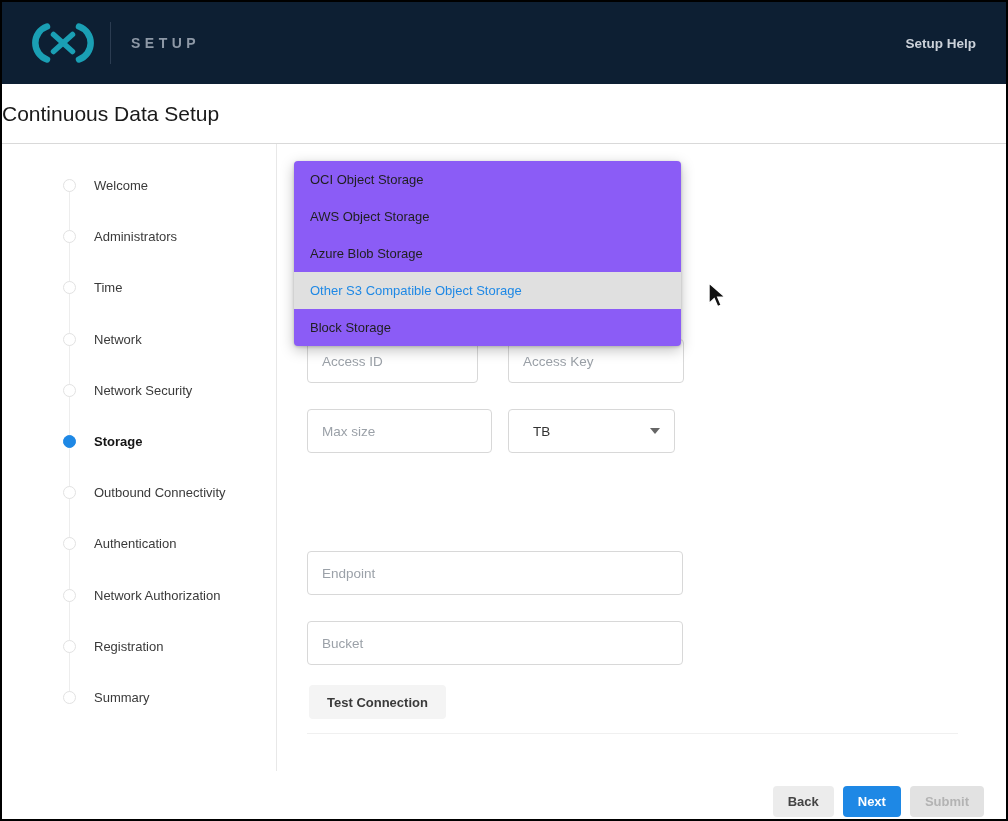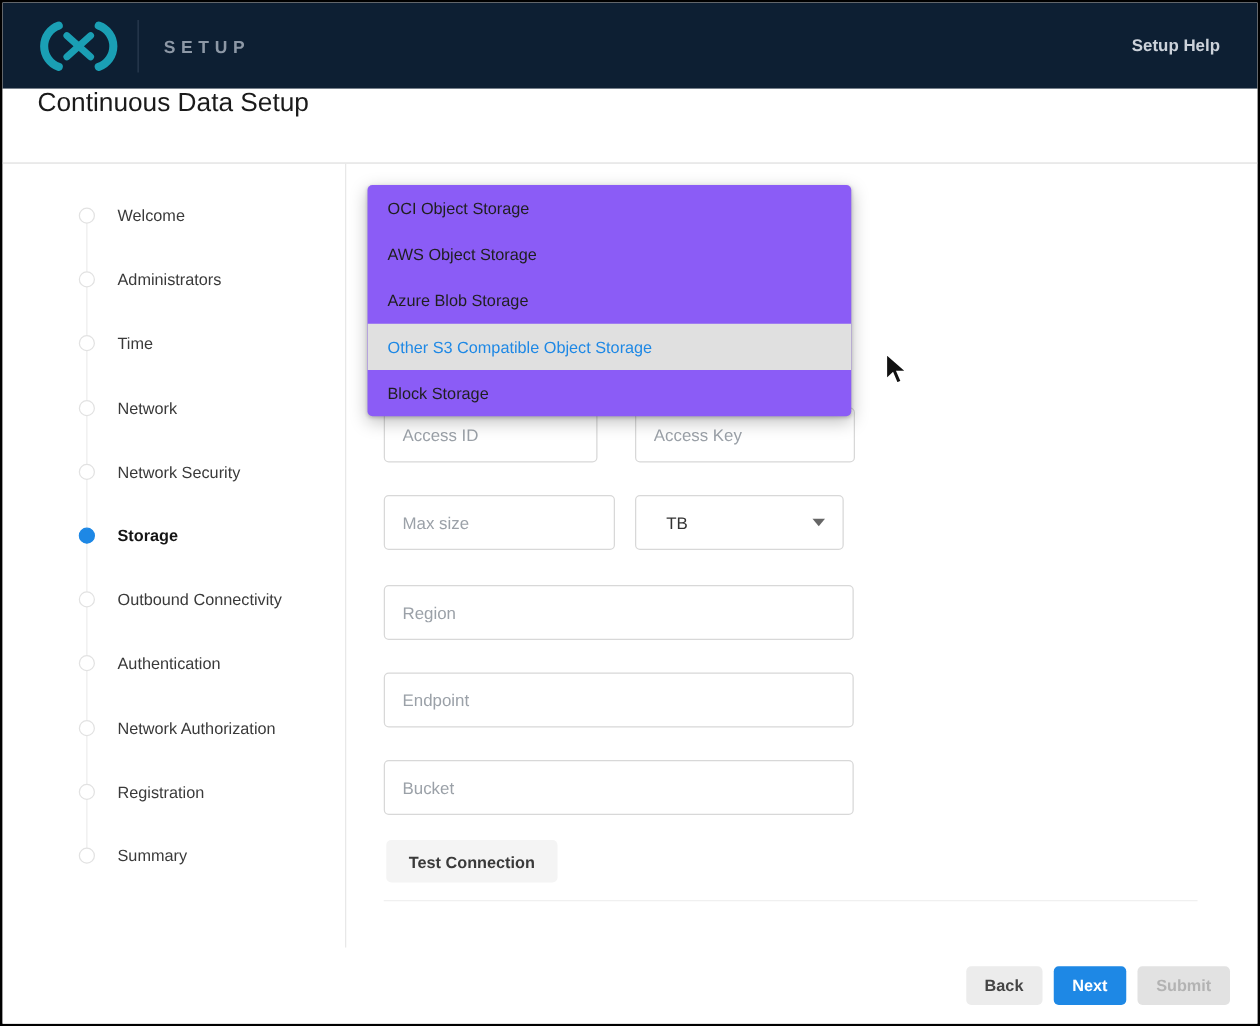--- a/index.html
+++ b/index.html
@@ -9,38 +9,37 @@
   .screen {
     position: relative;
     width: 1008px; height: 821px;
     border: 2px solid #000;
     background: #fff;
     overflow: hidden;
   }
 
   
   .topbar {
-    height: 69px;
+    height: 82px;
     background: #0d1f33;
     display: flex; align-items: center;
     padding: 0 30px 0 28px;
   }
   .logo-box { width: 66px; height: 44px; display:flex; align-items:center; }
   .brand-divider { width: 1px; height: 42px; background: #2b3c51; margin: 0 20px 0 14px; }
   .brand-text {
     color: #8d98a6; font-size: 14px; font-weight: 600;
     letter-spacing: 4.5px;
   }
   .help-link { margin-left: auto; color: #ccd2da; font-size: 13.5px; font-weight: 700; cursor: pointer; }
 
   
   .titlebar {
     height: 60px;
-    display: flex; align-items: flex-start;
-    padding-left: 28px;
+    display: flex; align-items: center;
     border-bottom: 1px solid #d9d9d9;
     background: #fff;
   }
   .page-title { font-size: 21px; color: #1a1a1a; font-weight: 400; }
 
   
   .bodywrap { display: flex; height: 627px; position: relative; background:#fff; }
 
   .sidebar { width: 275px; border-right: 1px solid #e8e8e8; position: relative; }
   .connector { position: absolute; left: 67px; top: 42px; width: 1px; height: 513px; background: #ededed; }
@@ -207,21 +206,20 @@
 
       <input class="field f-access-id" placeholder="Access ID" style="">
       <input class="field f-access-key" placeholder="Access Key" style="">
       <input class="field f-max-size" placeholder="Max size" style="">
 
       <div class="unit-select">
         <span>TB</span>
         <span class="caret-down"></span>
       </div>
 
-      <input class="field f-region" placeholder="Region" style="">
       <input class="field f-endpoint" placeholder="Endpoint" style="">
       <input class="field f-bucket" placeholder="Bucket" style="">
 
       <button class="test-btn">Test Connection</button>
 
       <div class="content-divider"></div>
 
       <div class="menu">
         <div class="menu-item">OCI Object Storage</div>
         <div class="menu-item">AWS Object Storage</div>

